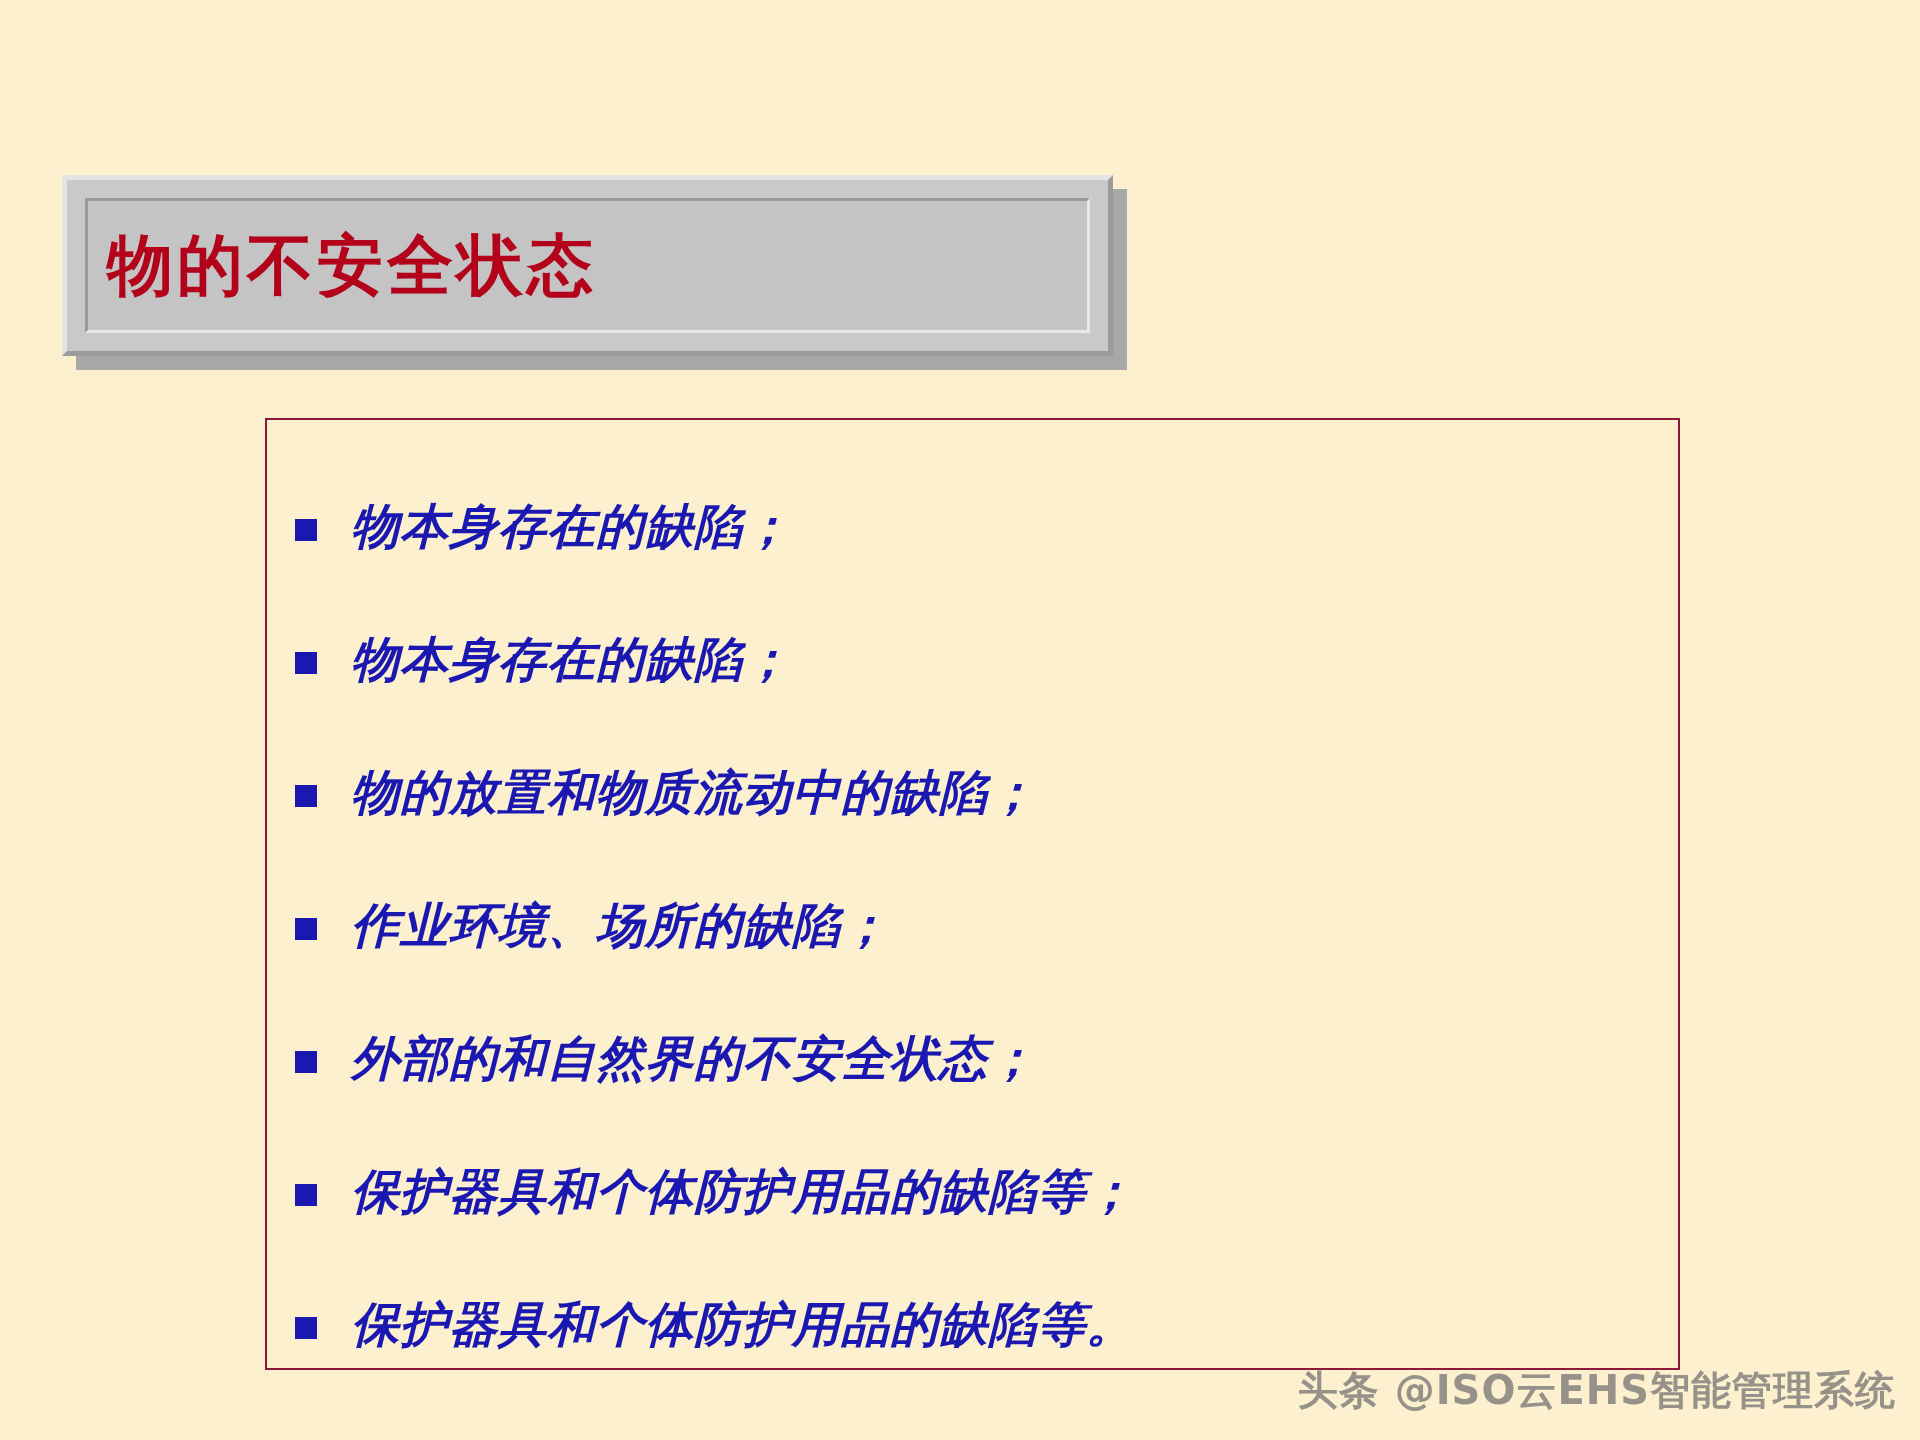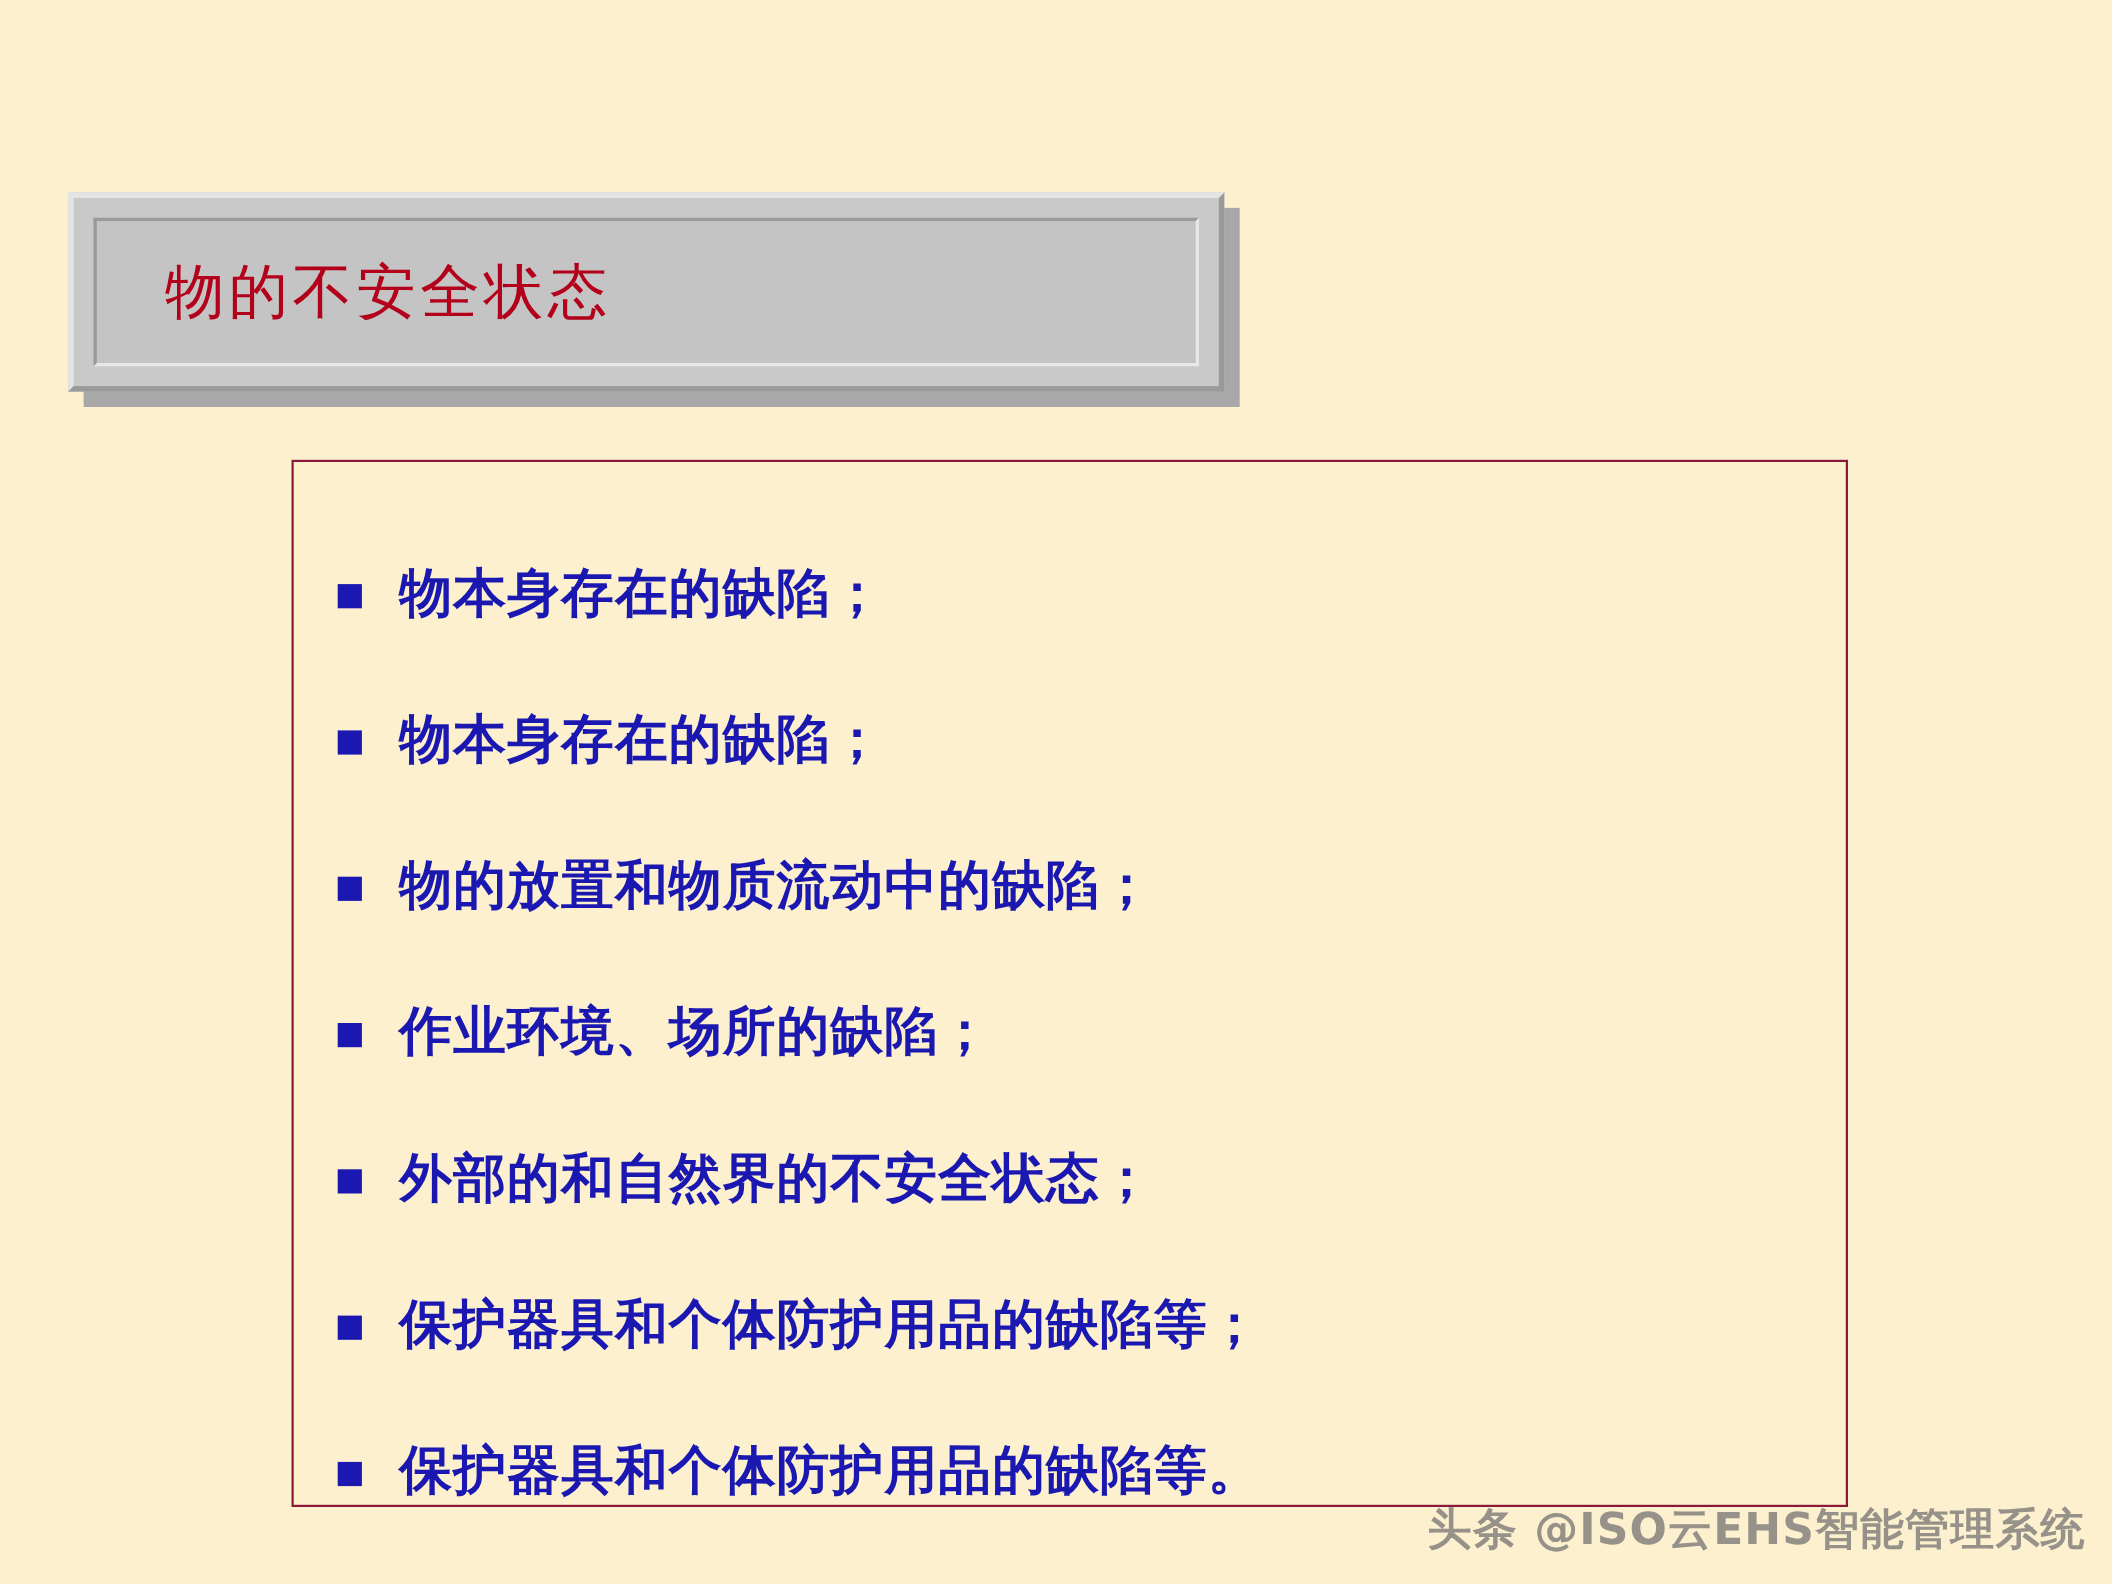--- a/index.html
+++ b/index.html
@@ -56,45 +56,45 @@
     border-left: 3px solid #9a9a9a;
     border-right: 3px solid #e8e8e8;
     border-bottom: 3px solid #e8e8e8;
     box-sizing: border-box;
   }
   #title-text {
     position: absolute;
     left: 40px;
     top: 50%;
     transform: translateY(-50%);
-    font-size: 54px;
-    font-weight: normal;
+    font-size: 66px;
+    font-weight: bold;
     color: #b3001b;
     letter-spacing: 4px;
     white-space: nowrap;
     line-height: 1;
-    margin-left: 43px;
   }
 
   
   #content-box {
     position: absolute;
     left: 265px;
     top: 418px;
     width: 1415px;
     height: 952px;
     border: 2px solid #8b1a3a;
     box-sizing: border-box;
     background: transparent;
     padding: 40px 0 0 0;
   }
   #bullet-list {
     list-style: none;
-    margin: 12px;
+    margin: 0;
     padding: 0 0 0 28px;
+    font-style: italic;
   }
   #bullet-list li {
     display: flex;
     align-items: center;
     height: 133px;
     color: #1a18b0;
     font-size: 48px;
     font-weight: bold;
     letter-spacing: 1px;
   }

